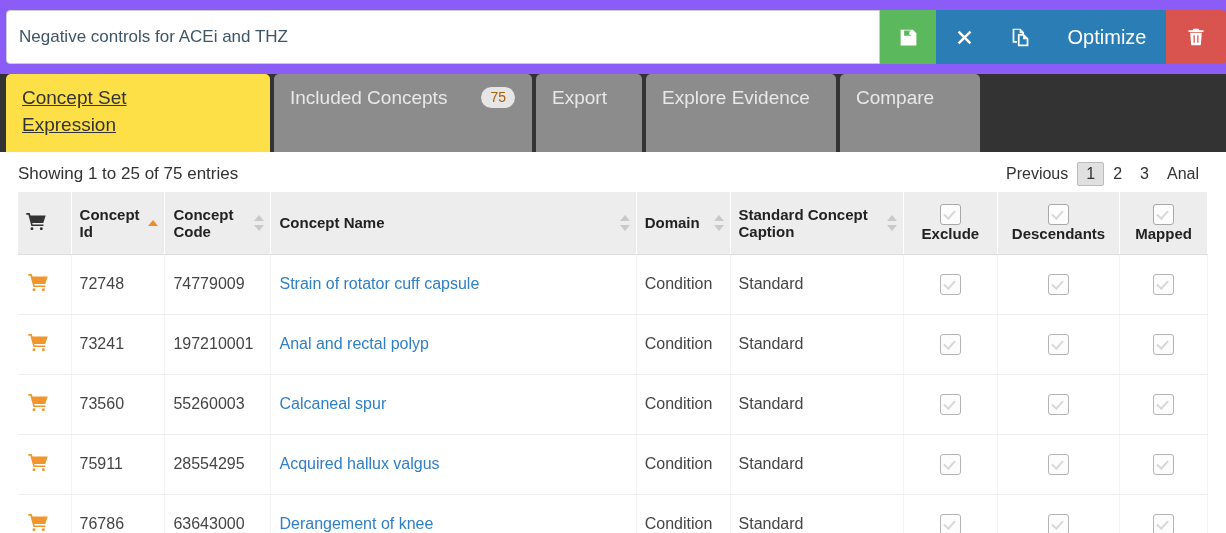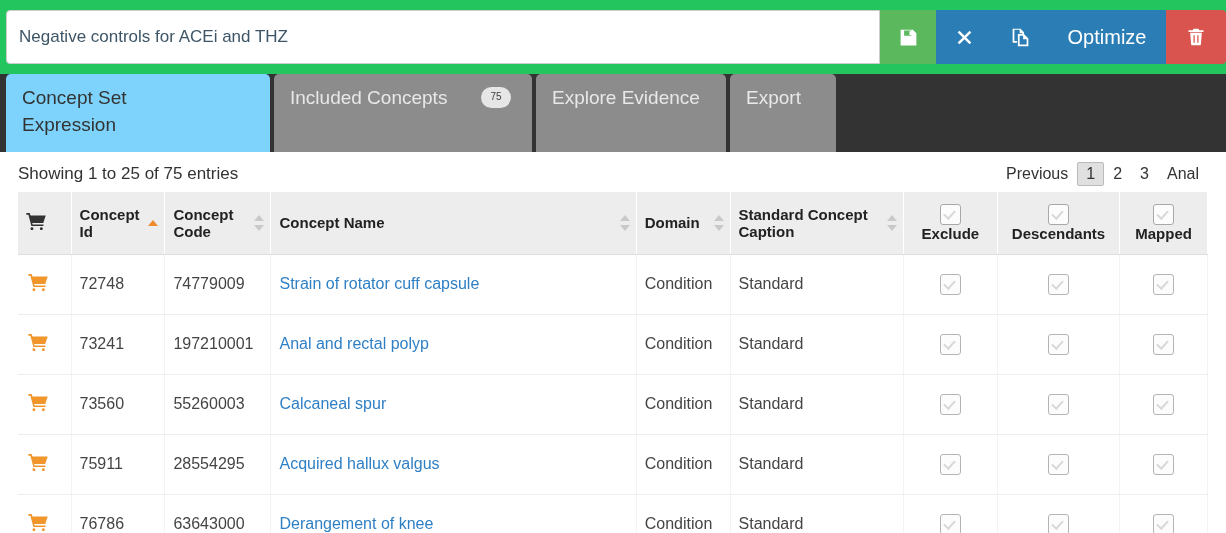--- a/index.html
+++ b/index.html
@@ -11,21 +11,21 @@
     width: 1226px;
     height: 533px;
     font-family: "Liberation Sans", sans-serif;
     font-size: 15px;
     color: #333333;
     overflow: hidden;
   }
 
   
   .toolbar {
-    background: #22c55e;
+    background: #8b5cf6;
     height: 74px;
     box-sizing: border-box;
     padding: 10px 0px 10px 6px;
     display: flex;
     align-items: stretch;
   }
   .name-input {
     flex: 1 1 auto;
     background: #ffffff;
     border: 1px solid #cccccc;
@@ -75,28 +75,29 @@
     height: 78px;
     font-size: 19px;
     line-height: 27px;
     cursor: pointer;
     position: relative;
     display: flex;
     align-items: flex-start;
   }
   .tab .tab-txt { max-width: 200px; }
   .tab.active {
-    background: #7dd3fc;
+    background: #fde047;
     color: #333333;
+    text-decoration: underline;
   }
   .tab-badge {
     background: #e6e6e6;
-    color: #404040;
+    color: #a16207;
     border-radius: 11px;
-    font-size: 10px;
+    font-size: 14px;
     line-height: 20px;
     padding: 0 9px;
     margin-left: 34px;
     margin-top: 3px;
     align-self: flex-start;
     height: 21px;
   }
   .tab-w1 { width: 264px; }
   .tab-w2 { width: 258px; }
   .tab-w3 { width: 250px; }
@@ -304,25 +305,28 @@
 </div>
 
 <div class="tabstrip">
   <div class="tab active tab-w1">
     <span class="tab-txt">Concept Set Expression</span>
   </div>
   <div class="tab tab-w2">
     <span class="tab-txt">Included Concepts</span>
     <span class="tab-badge">75</span>
   </div>
+  <div class="tab tab-w5">
+    <span class="tab-txt">Export</span>
+  </div>
   <div class="tab tab-w4">
     <span class="tab-txt">Explore Evidence</span>
   </div>
-  <div class="tab tab-w5">
-    <span class="tab-txt">Export</span>
+  <div class="tab tab-w6">
+    <span class="tab-txt">Compare</span>
   </div>
 </div>
 
 <div class="content">
 
 
   <div class="info-row">
     <div class="dt-info">Showing 1 to 25 of 75 entries</div>
     <div class="pagination">
       <span class="pg">Previous</span>

